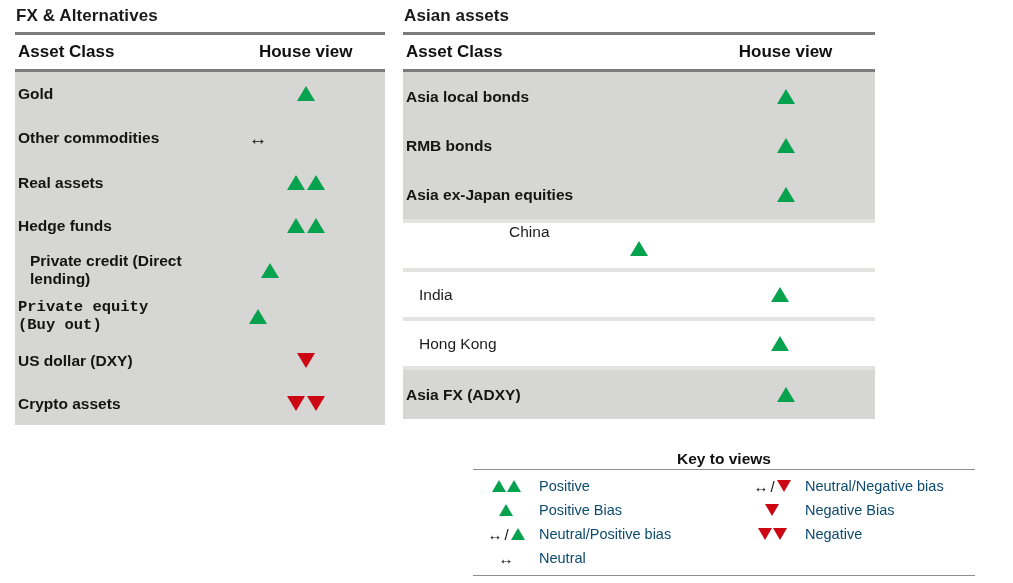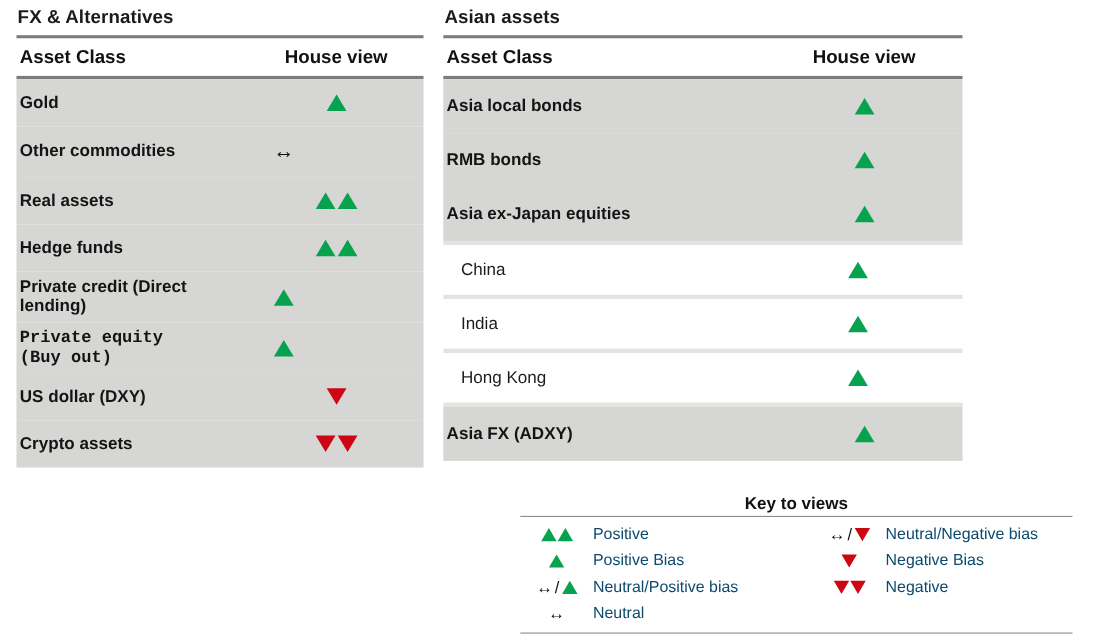--- a/index.html
+++ b/index.html
@@ -195,21 +195,21 @@
       </div>
       <div class="row" style="height: 43px;">
         <div class="label" style="width: 210px;">Hedge funds</div>
         <div class="view" style="width: 160px;">
           <span class="view-symbol" style="display: inline-flex; align-items: center; gap: 2px;">
             <span class="tri up"></span>
             <span class="tri up"></span>
           </span>
         </div>
       </div>
-      <div class="row" style="height: 46px;">
+      <div class="row" style="height: 46px; padding-left: 12px;">
         <div class="label" style="width: 210px; white-space: normal; max-width: 160px;">Private credit (Direct lending)</div>
         <div class="view" style="width: 160px;">
           <span class="view-symbol" style="display: inline-flex; align-items: center; gap: 2px;">
             <span class="tri up"></span>
           </span>
         </div>
       </div>
       <div class="row" style="height: 46px; font-family: Liberation Mono, monospace;">
         <div class="label" style="width: 210px; white-space: normal; max-width: 160px;">Private equity (Buy out)</div>
         <div class="view" style="width: 160px;">
@@ -270,21 +270,21 @@
       </div>
       <div class="row" style="height: 49px;">
         <div class="label" style="width: 292px;">Asia ex-Japan equities</div>
         <div class="view" style="width: 180px;">
           <span class="view-symbol" style="display: inline-flex; align-items: center; gap: 2px;">
             <span class="tri up"></span>
           </span>
         </div>
       </div>
       <div class="row-sep"></div>
-      <div class="row sub white" style="height: 45px;">
+      <div class="row sub white" style="height: 45px; flex-direction: column;">
         <div class="label" style="width: 276px;">China</div>
         <div class="view" style="width: 196px;">
           <span class="view-symbol" style="display: inline-flex; align-items: center; gap: 2px;">
             <span class="tri up"></span>
           </span>
         </div>
       </div>
       <div class="row-sep"></div>
       <div class="row sub white" style="height: 45px;">
         <div class="label" style="width: 276px;">India</div>

